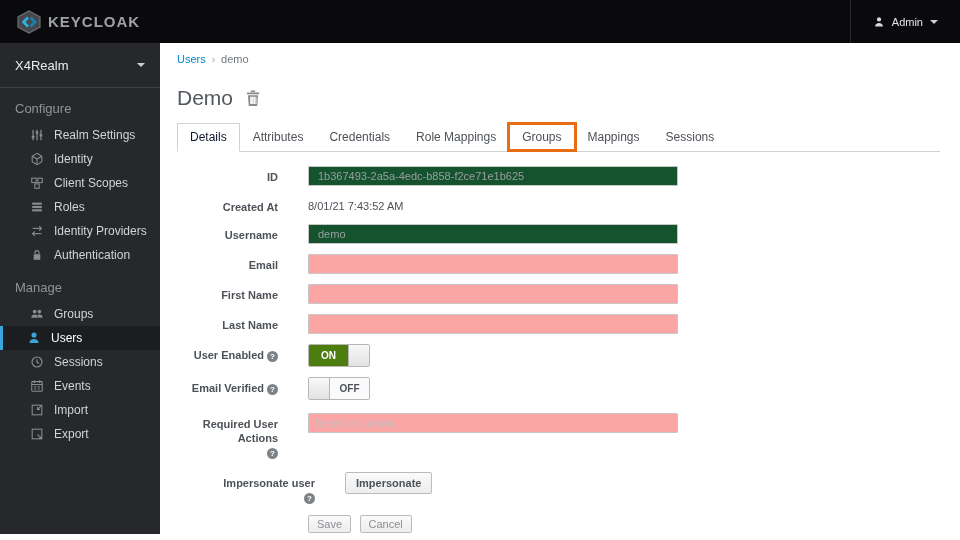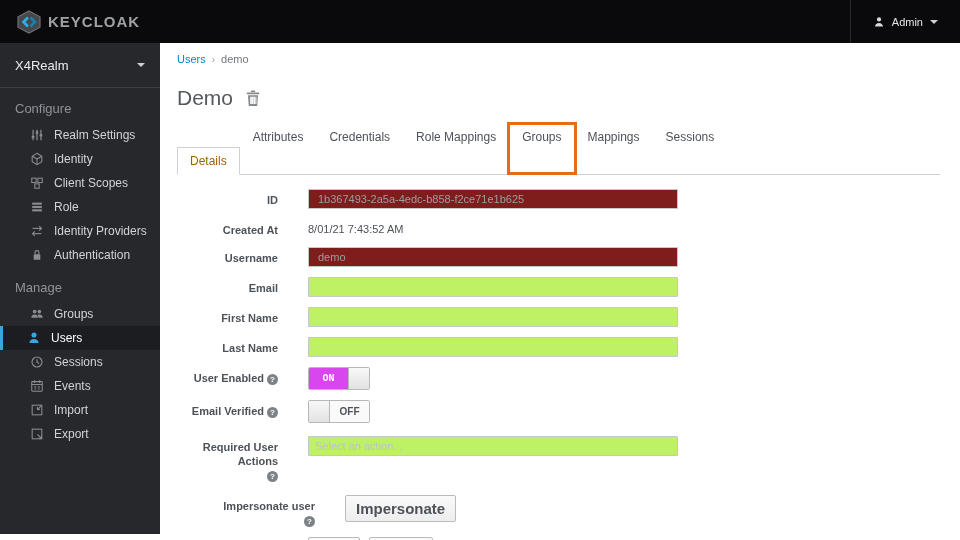--- a/index.html
+++ b/index.html
@@ -41,53 +41,53 @@
   .bc-current { color:#72767b; }
 
   .title-row { margin:21px 0 0 17px; display:flex; align-items:center; gap:13px; }
   .page-title { font-size:21px; font-weight:400; color:#53585e; }
   .trash-btn { cursor:pointer; display:flex; align-items:center; }
 
   .tabs { margin:13px 20px 0 17px; display:flex; border-bottom:1px solid #d1d1d1; }
   .tab { padding:6px 12px 6px 12px; font-size:12px; color:#4d5258; cursor:pointer;
     position:relative; border:1px solid transparent; }
   .tab.active { background:#fff; border:1px solid #d1d1d1; border-bottom:1px solid #fff;
-    margin-bottom:-1px; color:#a16207;margin-top:24px; }
+    margin-bottom:-1px; color:#0f172a; }
   .annotation-box { position:absolute; left:-3px; right:-3px; top:-2px; bottom:-2px;
     border:3px solid #e86c14; pointer-events:none; }
 
   
   .form { margin-top:14px; }
   .frow { display:flex; align-items:flex-start; margin-bottom:10px; }
   .lbl { width:100px; margin-left:18px; text-align:right; font-size:11px;
     font-weight:bold; color:#4d5258; padding-top:4px; line-height:14px; }
   .ctl { margin-left:30px; }
   .help-icon { display:inline-block; width:11px; height:11px; border-radius:50%;
     background:#7d8287; color:#fff; font-size:8px; font-weight:bold; line-height:11px;
     text-align:center; vertical-align:0px; margin-left:3px; cursor:pointer; }
   .help-below { display:block; margin-top:3px; }
   .txt-input { width:370px; height:20px; border:1px solid #c7c7c7; border-radius:1px;
     padding:0 6px; font-size:11px; color:#4d5258; font-family:"Liberation Sans",sans-serif;
-    background:#bef264; }
-  .txt-input.disabled { background:#7f1d1d; color:#9a9da0;padding-left:9px; }
+    background:#fca5a5; }
+  .txt-input.disabled { background:#14532d; color:#9a9da0;padding-left:9px; }
   .txt-input::placeholder { color:#bfc2c5; }
   .static-value { font-size:11px; color:#4d5258; padding-top:4px; }
 
   .toggle { display:inline-flex; width:62px; height:23px; border:1px solid #b7b7b7;
     border-radius:2px; overflow:hidden; cursor:pointer; background:#fafafa; }
   .t-seg { flex:1; display:flex; align-items:center; justify-content:center;
     font-size:10px; font-weight:bold; }
-  .t-on { background:#d946ef; color:#fff;font-family:Liberation Mono, monospace; }
+  .t-on { background:#4d7c0f; color:#fff; }
   .t-off { background:#fafafa; color:#4d5258; }
   .t-handle { width:21px; background:linear-gradient(#f8f8f8,#e2e2e2); }
   .toggle.on .t-handle { border-left:1px solid #b7b7b7; }
   .toggle.off .t-handle { border-right:1px solid #b7b7b7; }
 
   .btn { display:inline-block; border:1px solid #bbbbbb; border-radius:2px;
-    background:linear-gradient(#fafafa,#ededed); font-size:15px; font-weight:bold;
+    background:linear-gradient(#fafafa,#ededed); font-size:11px; font-weight:bold;
     color:#4d5258; cursor:pointer; font-family:"Liberation Sans",sans-serif; }
   .btn-impersonate { padding:4px 10px; }
   .btn-muted { color:#8b8f93; font-weight:normal; padding:2px 8px; }
   .btn-cancel { margin-left:4px; }
 </style>
 </head>
 <body>
 
 <div class="screen">
 
@@ -156,21 +156,21 @@
     </div>
 
     <div class="nav-item">
       <span class="nav-icon">
         <svg width="14" height="14" viewBox="0 0 16 16" fill="#8a8d90">
           <rect x="2.5" y="3" width="11" height="2.4"></rect>
           <rect x="2.5" y="6.8" width="11" height="2.4"></rect>
           <rect x="2.5" y="10.6" width="11" height="2.4"></rect>
         </svg>
       </span>
-      <span class="nav-label">Role</span>
+      <span class="nav-label">Roles</span>
     </div>
 
     <div class="nav-item">
       <span class="nav-icon">
         <svg width="14" height="14" viewBox="0 0 16 16" fill="none" stroke="#8a8d90" stroke-width="1.3">
           <path d="M3 5h10"></path>
             <polyline points="10.5,2.5 13,5 10.5,7.5"></polyline>
           <path d="M13 11H3"></path>
             <polyline points="5.5,8.5 3,11 5.5,13.5"></polyline>
         </svg>

